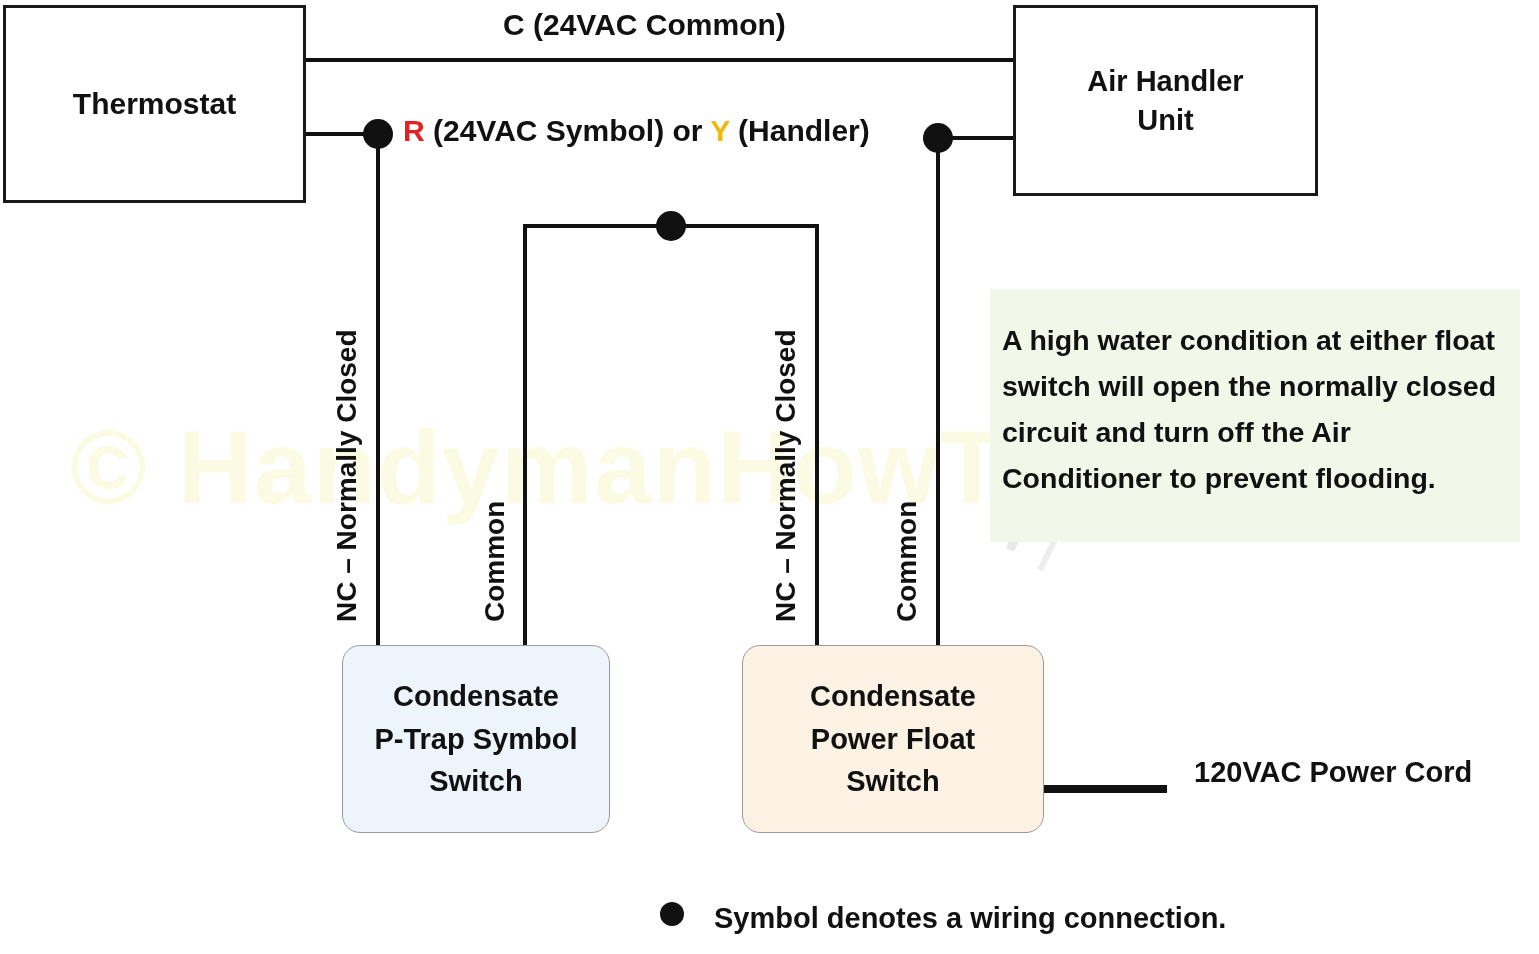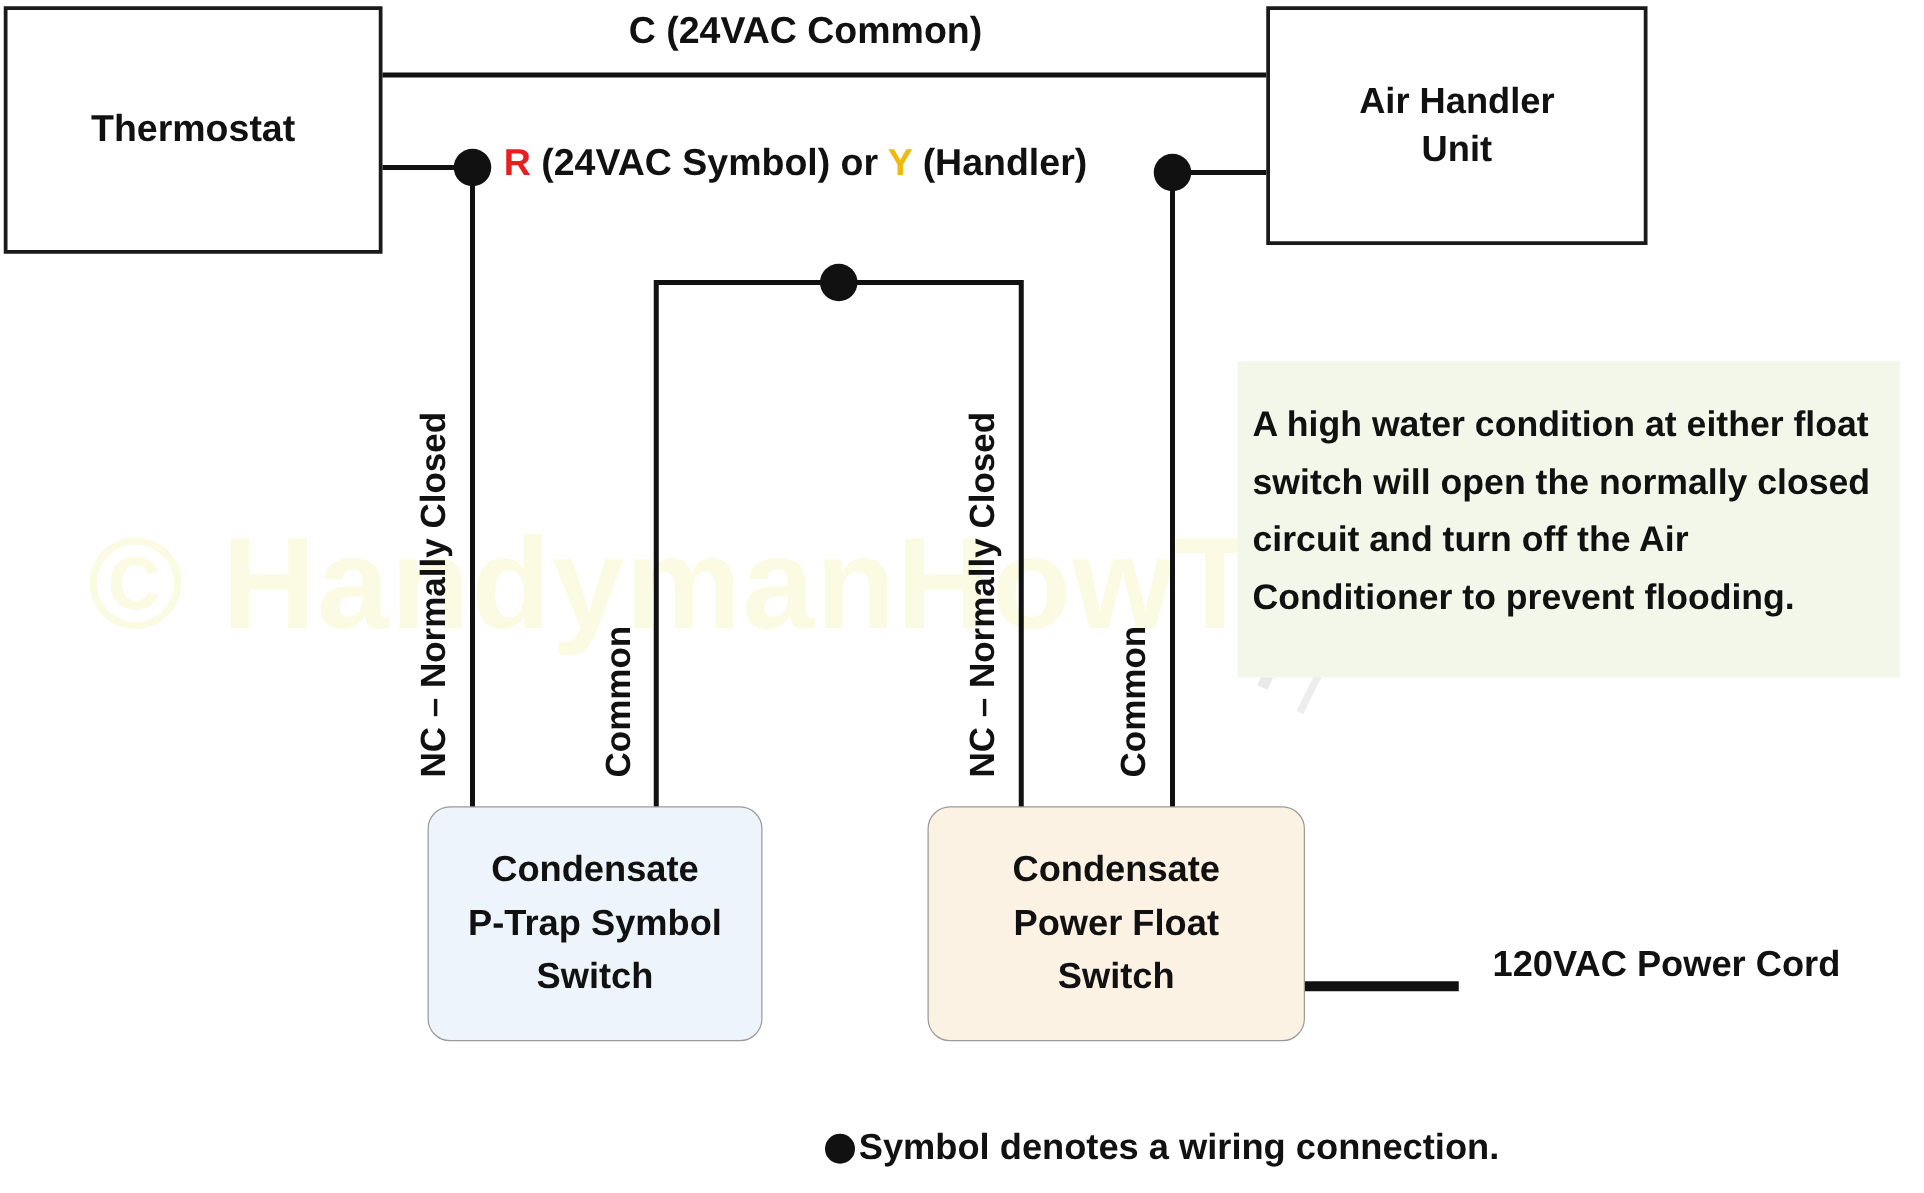--- a/index.html
+++ b/index.html
@@ -165,22 +165,22 @@
     font-weight: 700;
     line-height: 1.62;
     color: #111111;
   }
 
   
   #legend {
     position: absolute;
     left: 660px; top: 902px;
     display: flex;
-    align-items: center;
-    gap: 3px;
+    align-items: flex-start;
+    gap: 30px;
     z-index: 5;
   }
   #legend-dot {
     width: 24px; height: 24px;
     border-radius: 50%;
     background: #111111;
   }
   #legend-text {
     font-size: 29px;
     font-weight: 700;

